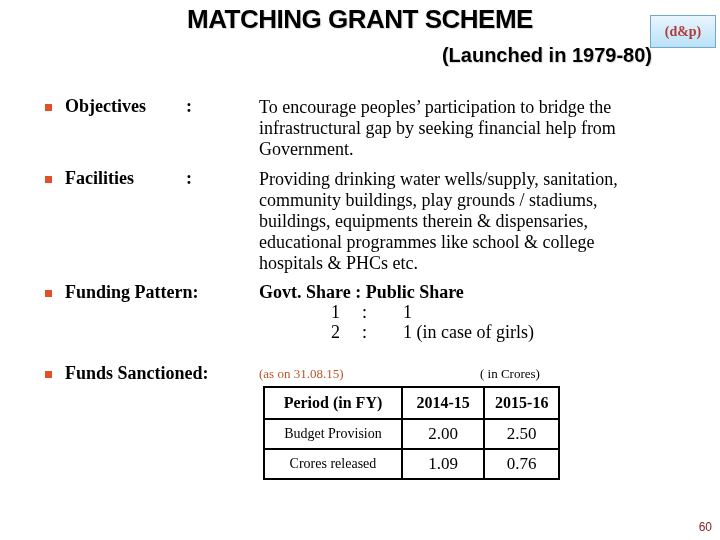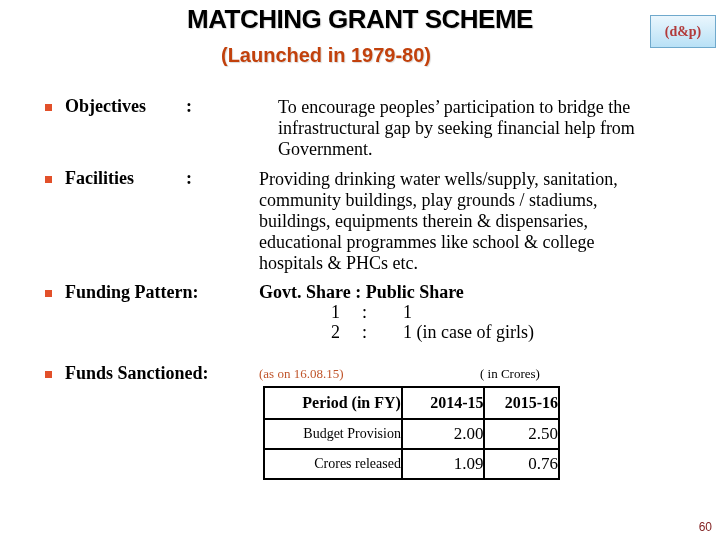--- a/index.html
+++ b/index.html
@@ -9,23 +9,23 @@
     font-family: "Liberation Serif", "DejaVu Serif", serif;
     color: #000;
   }
   .title {
     position: absolute; left: 0; width: 720px; top: 4px; text-align: center;
     font-family: "Liberation Sans", "DejaVu Sans", sans-serif;
     font-weight: bold; color: #000000; font-size: 26px; letter-spacing: -0.5px;
     text-shadow: 1px 1px 1px rgba(0,0,0,0.15);
   }
   .subtitle {
-    position: absolute; left: 0; width: 652px; top: 44px; text-align: center;
+    position: absolute; left: 0; width: 652px; top: 44px; text-align: right;
     font-family: "Liberation Sans", "DejaVu Sans", sans-serif;
-    font-weight: bold; color: #c2410c; font-size: 20px;
+    font-weight: bold; color: #000000; font-size: 20px;
     text-shadow: 1px 1px 1px rgba(0,0,0,0.15);
   }
   .badge {
     position: absolute; left: 650px; top: 15px; width: 66px; height: 33px;
     background: linear-gradient(#eaf6fd, #b9e1f6);
     border: 1px solid #6fa9cc; box-sizing: border-box;
     color: #b23a3a; font-weight: bold; font-size: 14px;
     display: flex; align-items: center; justify-content: center;
   }
   .row { position: absolute; left: 0; width: 720px; }
@@ -37,21 +37,21 @@
   .desc { position: absolute; left: 259px; width: 420px; font-size: 18px; line-height: 21px; }
   .fund-head { position: absolute; left: 259px; font-weight: bold; font-size: 18px; white-space: nowrap; }
   .ratio { position: absolute; font-size: 18px; white-space: nowrap; }
   .ason { position: absolute; left: 259px; top: 366px; font-size: 13px; color: #c0552b; }
   .incr { position: absolute; left: 480px; top: 366px; font-size: 13px; }
   table.funds {
     position: absolute; left: 263px; top: 386px; width: 297px;
     border-collapse: collapse; font-size: 15px;
   }
   table.funds td {
-    border: 2px solid #000; text-align: right; height: 28px; padding: 0;
+    border: 2px solid #000; text-align: center; height: 28px; padding: 0;
   }
   table.funds td.h { font-weight: bold; font-size: 16px; height: 30px; }
   table.funds td.rl { font-size: 14px; border-radius: 8px; }
   table.funds td.v { font-size: 17px; }
   table.funds td.note { font-size: 14px; height: 26px; }
   .page-num {
     position: absolute; right: 8px; bottom: 6px; font-size: 12px; color: #7f1d1d;
     font-family: "Liberation Sans", "DejaVu Sans", sans-serif;
   }
 </style>
@@ -59,21 +59,21 @@
 <body>
 
 <div class="title">MATCHING GRANT SCHEME</div>
 <div class="subtitle">(Launched in 1979-80)</div>
 <div class="badge">(d&amp;p)</div>
 
 <div class="row" style="top:96px;">
   <span class="bullet" style="top:8px;"></span>
   <span class="label" style="top:0;">Objectives</span>
   <span class="colon" style="top:0;">:</span>
-  <div class="desc" style="top:1px;margin-left:19px;">
+  <div class="desc" style="top:1px;">
     <div>To encourage peoples’ participation to bridge the</div>
     <div>infrastructural gap by seeking financial help from</div>
     <div>Government.</div>
   </div>
 </div>
 
 <div class="row" style="top:168px;">
   <span class="bullet" style="top:8px;"></span>
   <span class="label" style="top:0;">Facilities</span>
   <span class="colon" style="top:0;">:</span>
@@ -95,21 +95,21 @@
   <span class="ratio" style="left:403px; top:20px;">1</span>
   <span class="ratio" style="left:331px; top:40px;">2</span>
   <span class="ratio" style="left:362px; top:40px;">:</span>
   <span class="ratio" style="left:403px; top:40px;">1 (in case of girls)</span>
 </div>
 
 <div class="row" style="top:363px;">
   <span class="bullet" style="top:8px;"></span>
   <span class="label" style="top:0;">Funds Sanctioned:</span>
 </div>
-<span class="ason">(as on 16.08.15)</span>
+<span class="ason">(as on 31.08.15)</span>
 <span class="incr">( in Crores)</span>
 
 <table class="funds">
   <tbody>
       <tr>
     <td class="h" style="width:135px;">Period (in FY)</td>
     <td class="h" style="width:80px;">2014-15</td>
     <td class="h" style="width:72px;border-radius:7px;">2015-16</td>
   </tr>
   <tr>

